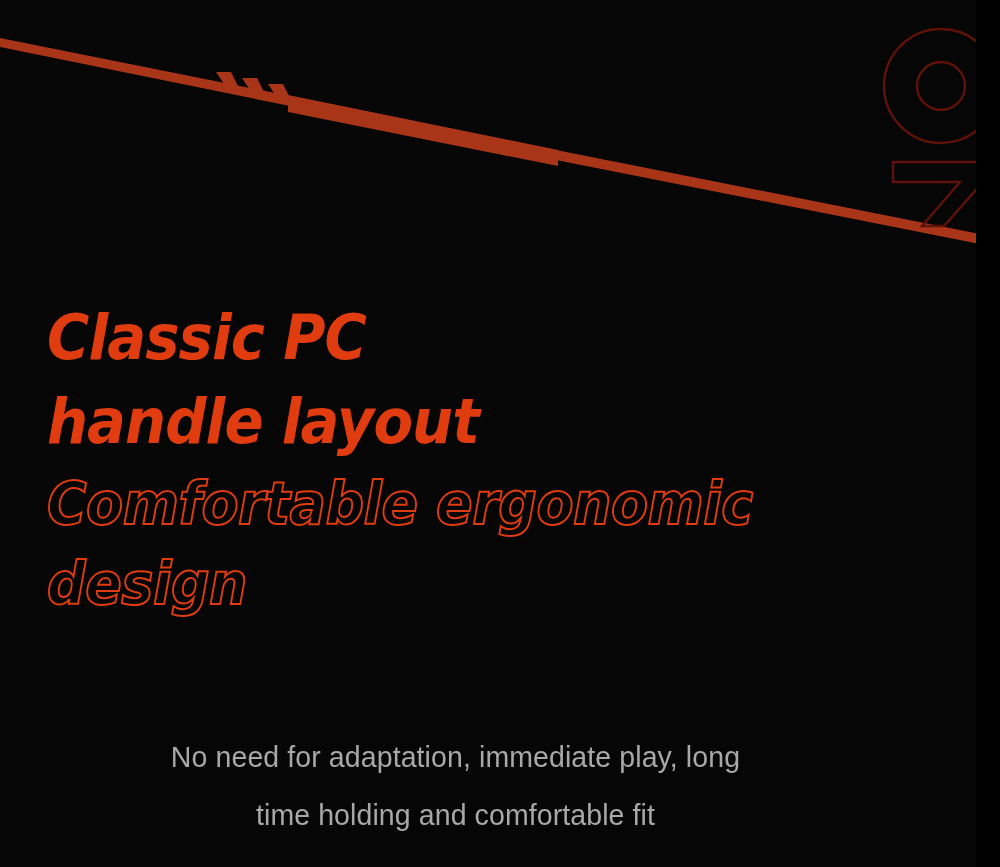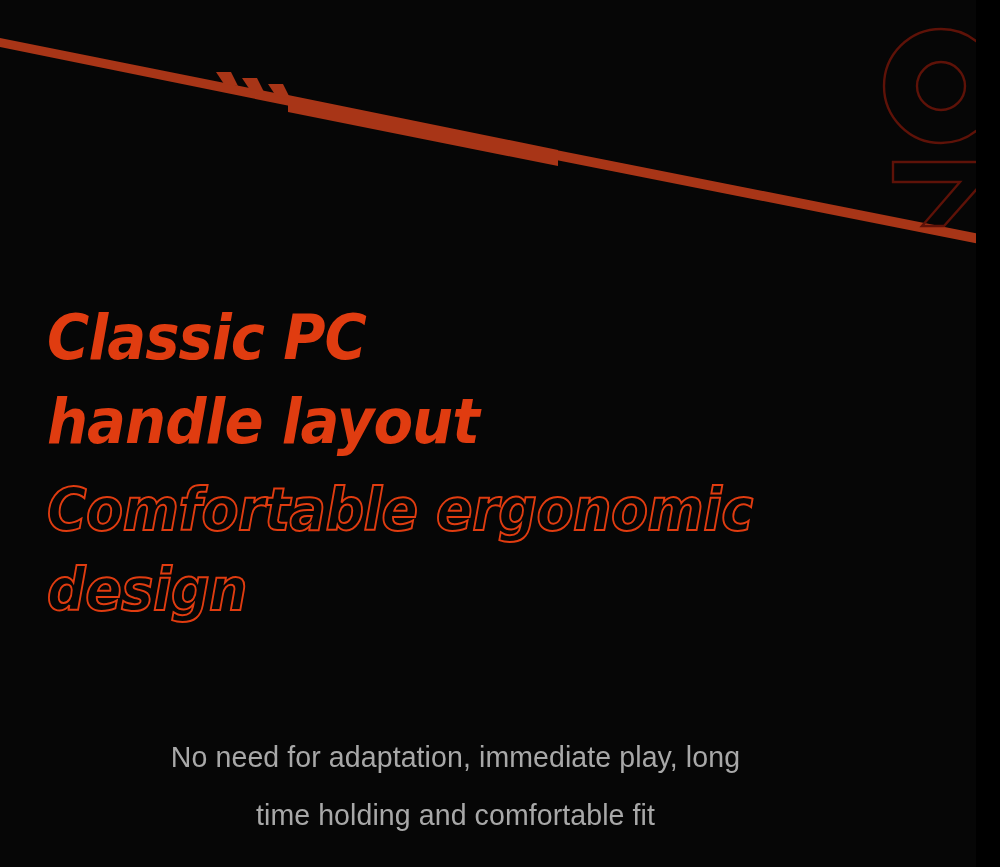--- a/index.html
+++ b/index.html
@@ -59,21 +59,20 @@
     letter-spacing: -0.5px;
     color: transparent;
     -webkit-text-stroke: 2px #e03c10;
     white-space: nowrap;
     transform: scaleX(0.93);
     transform-origin: left center;
     margin: 0;
   }
 
   #headline-outline-group {
-    margin-top: 6px;
   }
 
   
   #body-copy {
     position: absolute;
     left: 47px;
     top: 728px;
     width: 860px;
     text-align: center;
   }

